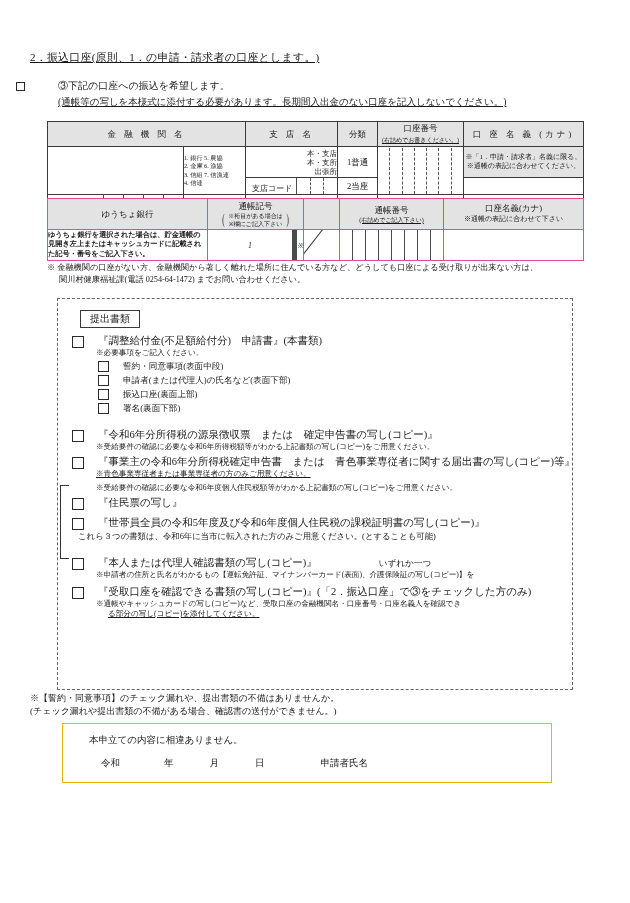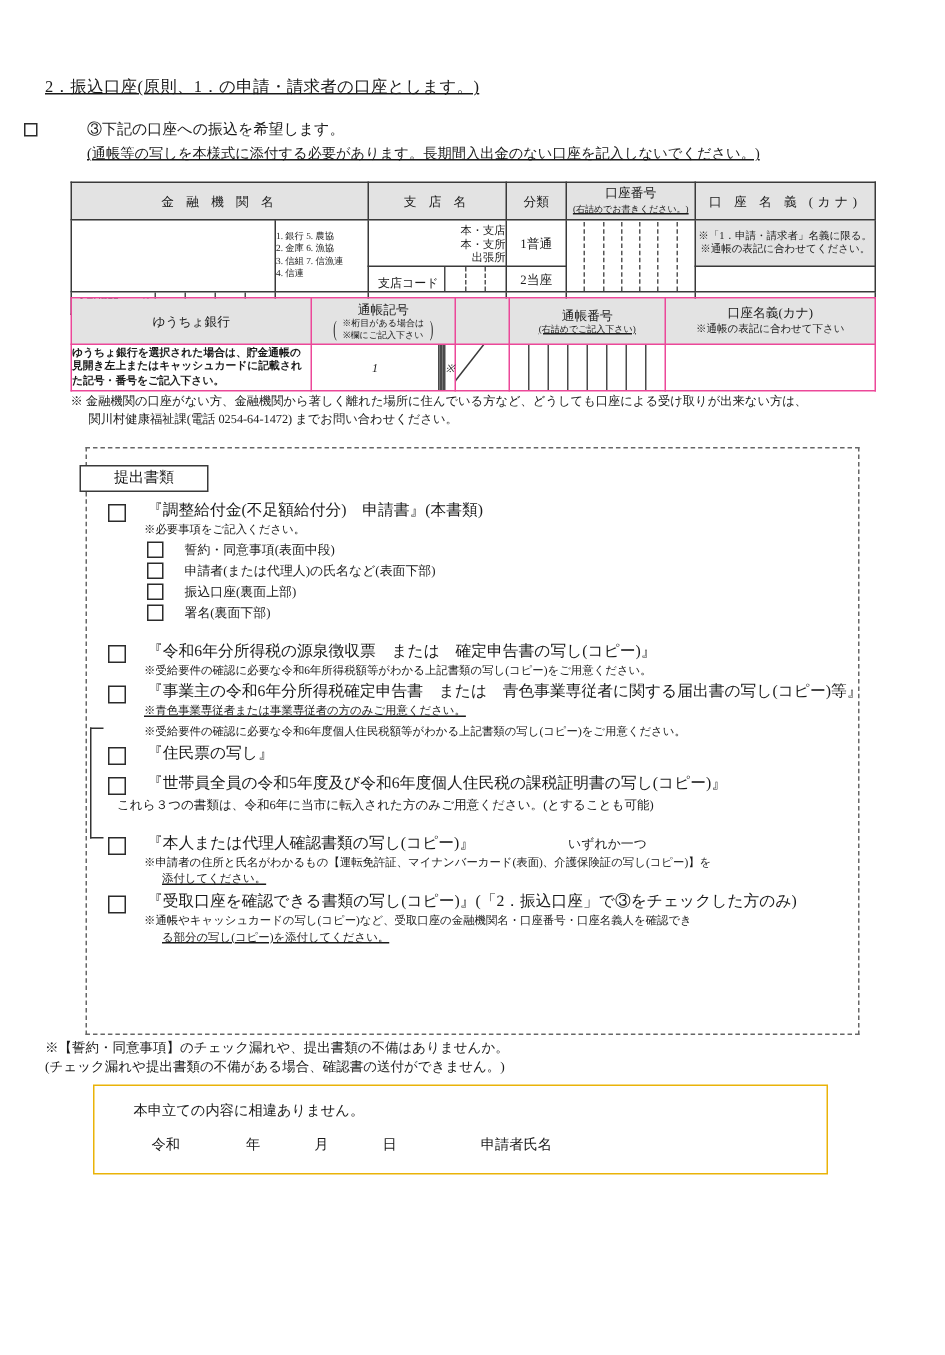--- a/index.html
+++ b/index.html
@@ -198,25 +198,25 @@
     position: absolute;
     left: 57px;
     top: 298px;
     width: 516px;
     height: 392px;
     border: 1px dashed #666;
     box-sizing: border-box;
   }
   .submit-title {
     position: absolute;
-    left: 53px;
+    left: 80px;
     top: 310px;
     border: 1px solid #3a3a3a;
     background: #fff;
-    padding: 2px 22px 3px;
+    padding: 2px 9px 3px;
     font-size: 10px;
     line-height: 11px;
   }
 
   .doc-list {
     position: absolute;
     left: 72px;
     top: 334px;
     width: 500px;
   }
@@ -549,21 +549,20 @@
     <div class="group-note">これら３つの書類は、令和6年に当市に転入された方のみご用意ください。(とすることも可能)</div>
 
     <div class="doc-item" style="margin-top:2px">
       <div class="doc-row">
         <span class="box"></span>
         <span class="txt">
           <span>『本人または代理人確認書類の写し(コピー)』</span><span class="inline-note">いずれか一つ</span>
         </span>
       </div>
       <div class="doc-note"><span>※申請者の住所と氏名がわかるもの【運転免許証、マイナンバーカード(表面)、介護保険証の写し(コピー)】を</span></div>
-      <div class="doc-note" style="margin-left:36px"><span class="u">添付してください。</span></div>
     </div>
 
     <div class="doc-item" style="margin-top:4px">
       <div class="doc-row">
         <span class="box"></span>
         <span class="txt">『受取口座を確認できる書類の写し(コピー)』(「2．振込口座」で③をチェックした方のみ)</span>
       </div>
       <div class="doc-note">※通帳やキャッシュカードの写し(コピー)など、受取口座の金融機関名・口座番号・口座名義人を確認でき</div>
       <div class="doc-note" style="margin-left:36px"><span class="u">る部分の写し(コピー)を添付してください。</span></div>
     </div>

